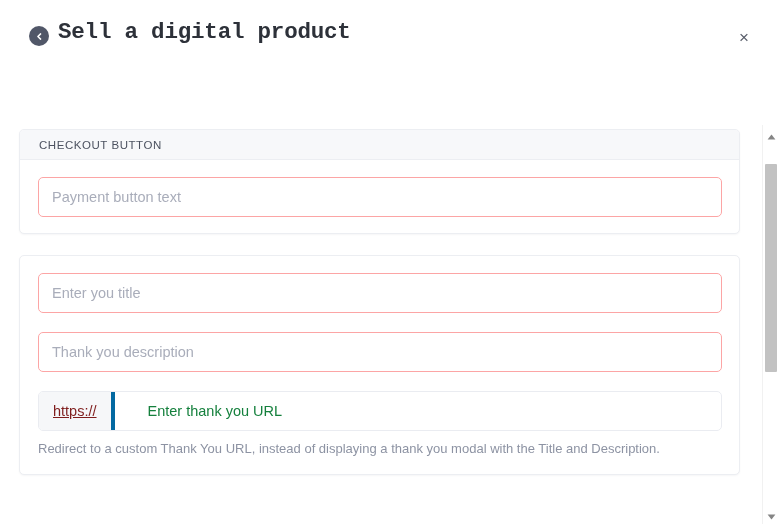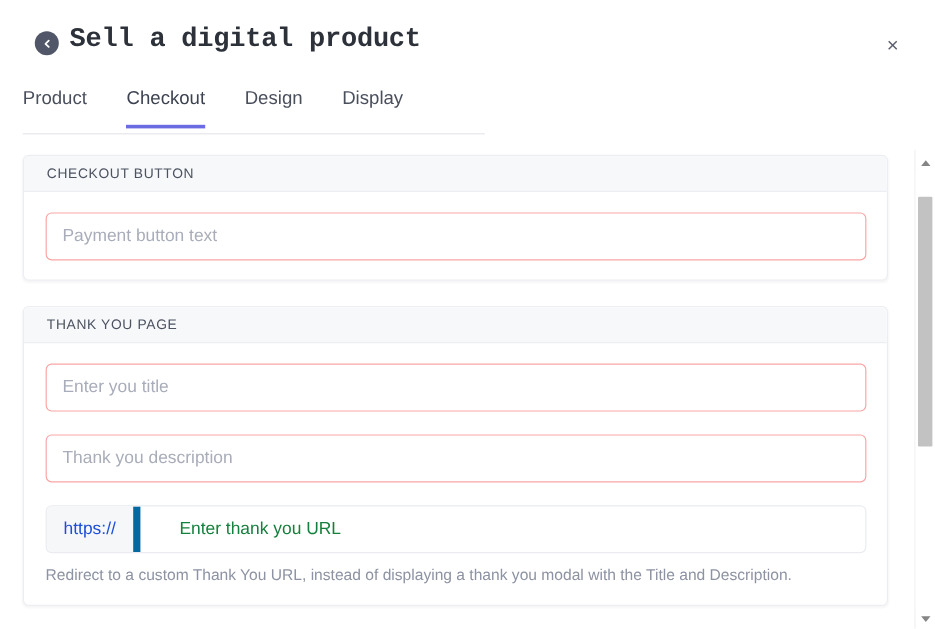--- a/index.html
+++ b/index.html
@@ -169,26 +169,27 @@
     border: 1px solid #eaecf1;
     border-radius: 5px;
     display: flex;
     align-items: stretch;
     overflow: hidden;
     margin-bottom: 9px;
     background: #ffffff;
   }
   .field-prefix {
     background: #f6f7f9;
-    border-right: 6px solid #0369a1;
+    border-right: 4px solid #0369a1;
     display: flex;
     align-items: center;
     padding: 0 14px;
     font-size: 14.5px;
-    color: #1d4ed8;
+    color: #7f1d1d;
+    text-decoration: underline;
   }
   .field-input {
     flex: 1;
     display: flex;
     align-items: center;
     padding: 0 13px;
     cursor: text;
   }
   .field-input .ph {
     font-size: 14.5px;
@@ -257,45 +258,36 @@
       </span>
     </div>
 
     <div class="page-title">Sell a digital product</div>
 
     <div class="close-btn">
       <span>×</span>
     </div>
   </div>
 
-  <div class="tabs">
-    <div class="tab">Product</div>
-    <div class="tab active">Checkout</div>
-    <div class="tab">Design</div>
-    <div class="tab">Display</div>
-  </div>
 
   <div class="scroll-area">
     <div class="content">
 
       <div class="card">
         <div class="card-header">
           <span class="card-header-label">CHECKOUT BUTTON</span>
         </div>
         <div class="card-body">
           <div class="field">
             <span class="ph">Payment button text</span>
           </div>
         </div>
       </div>
 
       <div class="card">
-        <div class="card-header">
-          <span class="card-header-label">THANK YOU PAGE</span>
-        </div>
         <div class="card-body">
 
           <div class="field">
             <span class="ph">Enter you title</span>
           </div>
 
           <div class="field">
             <span class="ph">Thank you description</span>
           </div>
 

